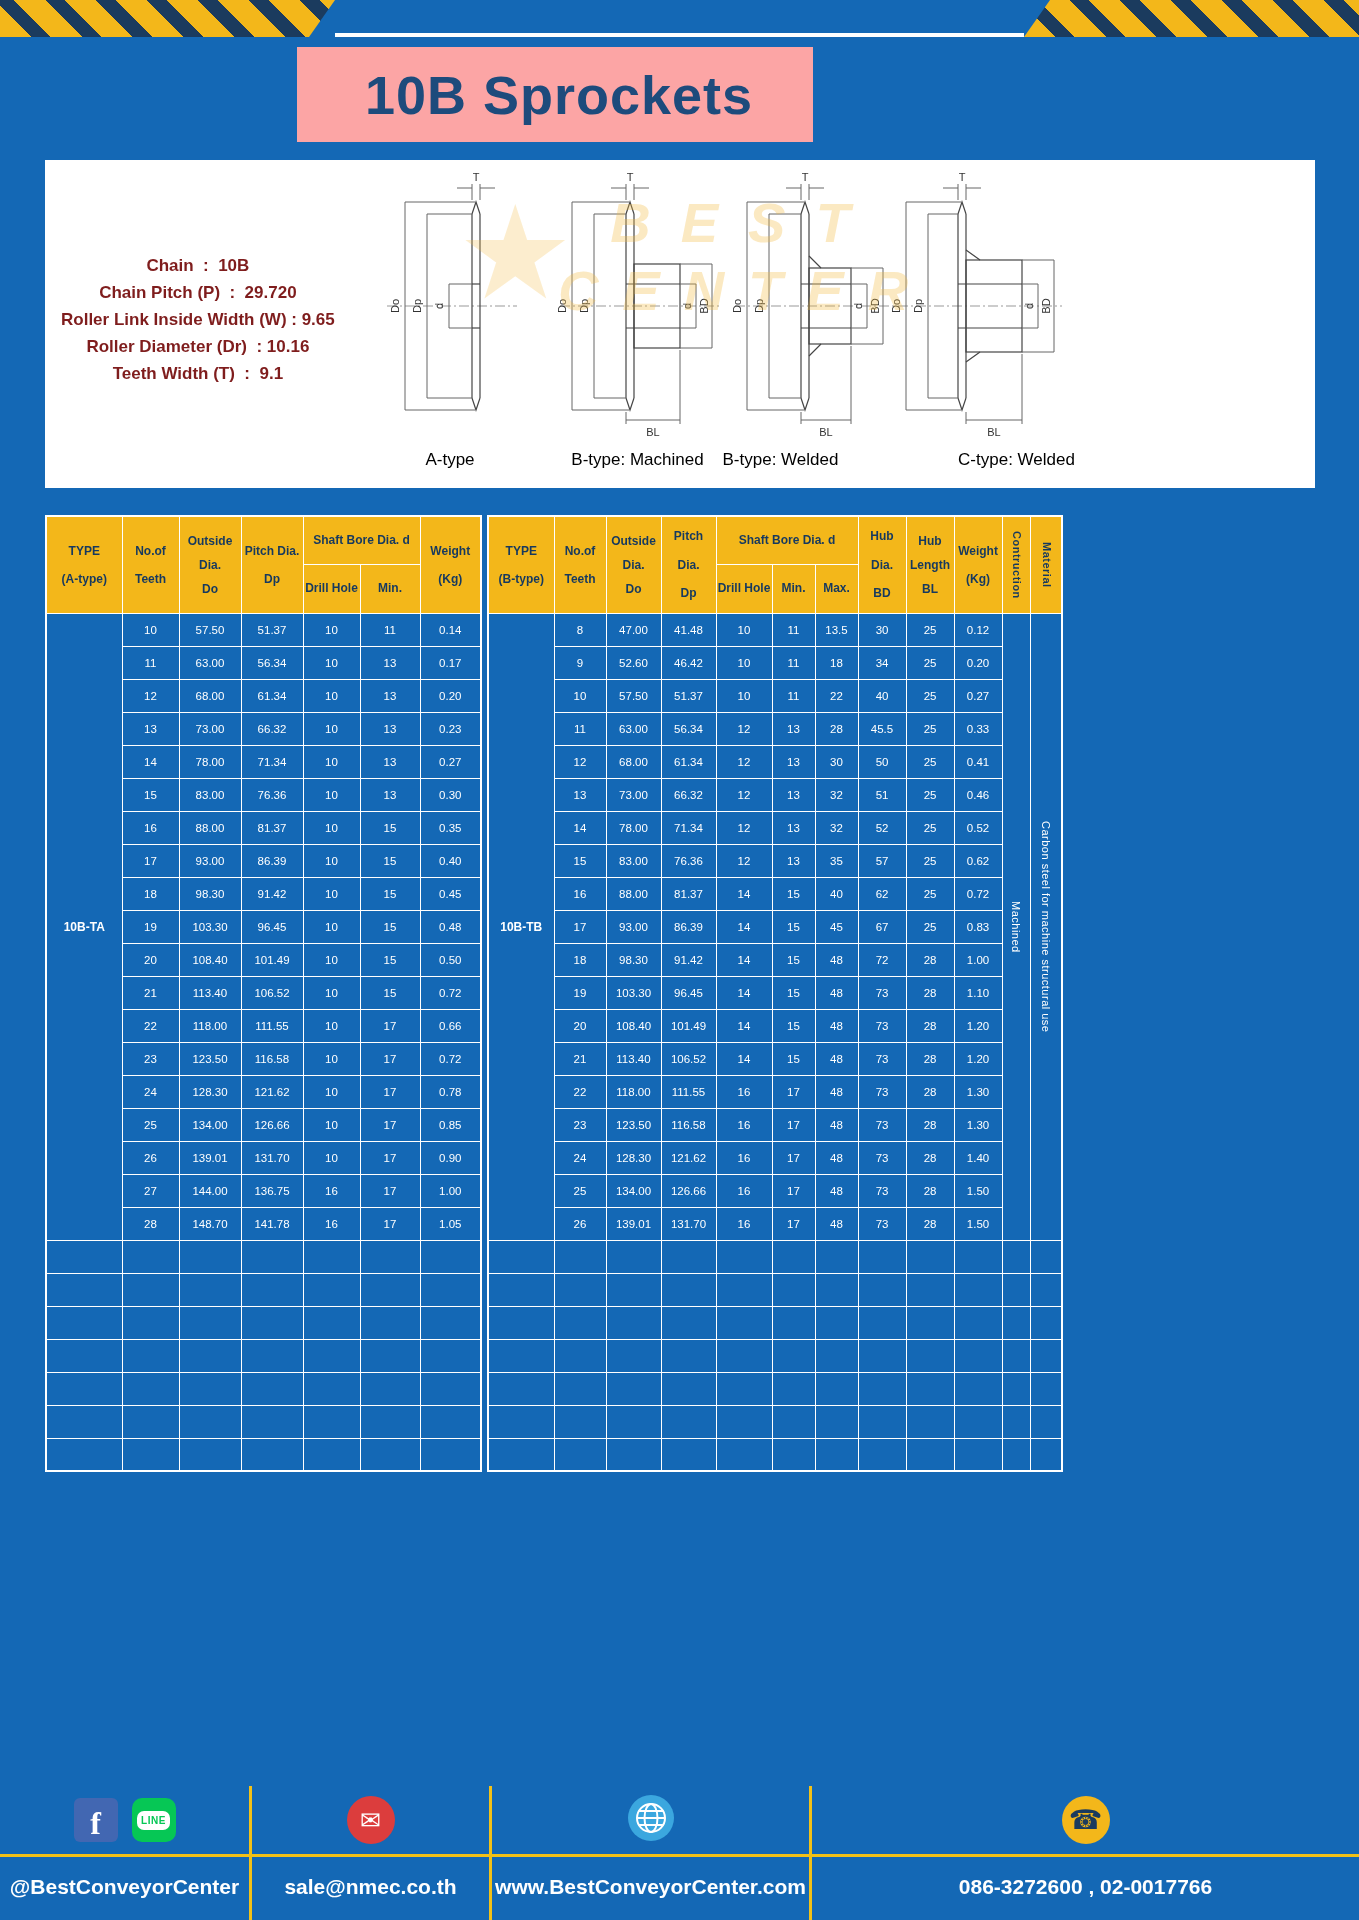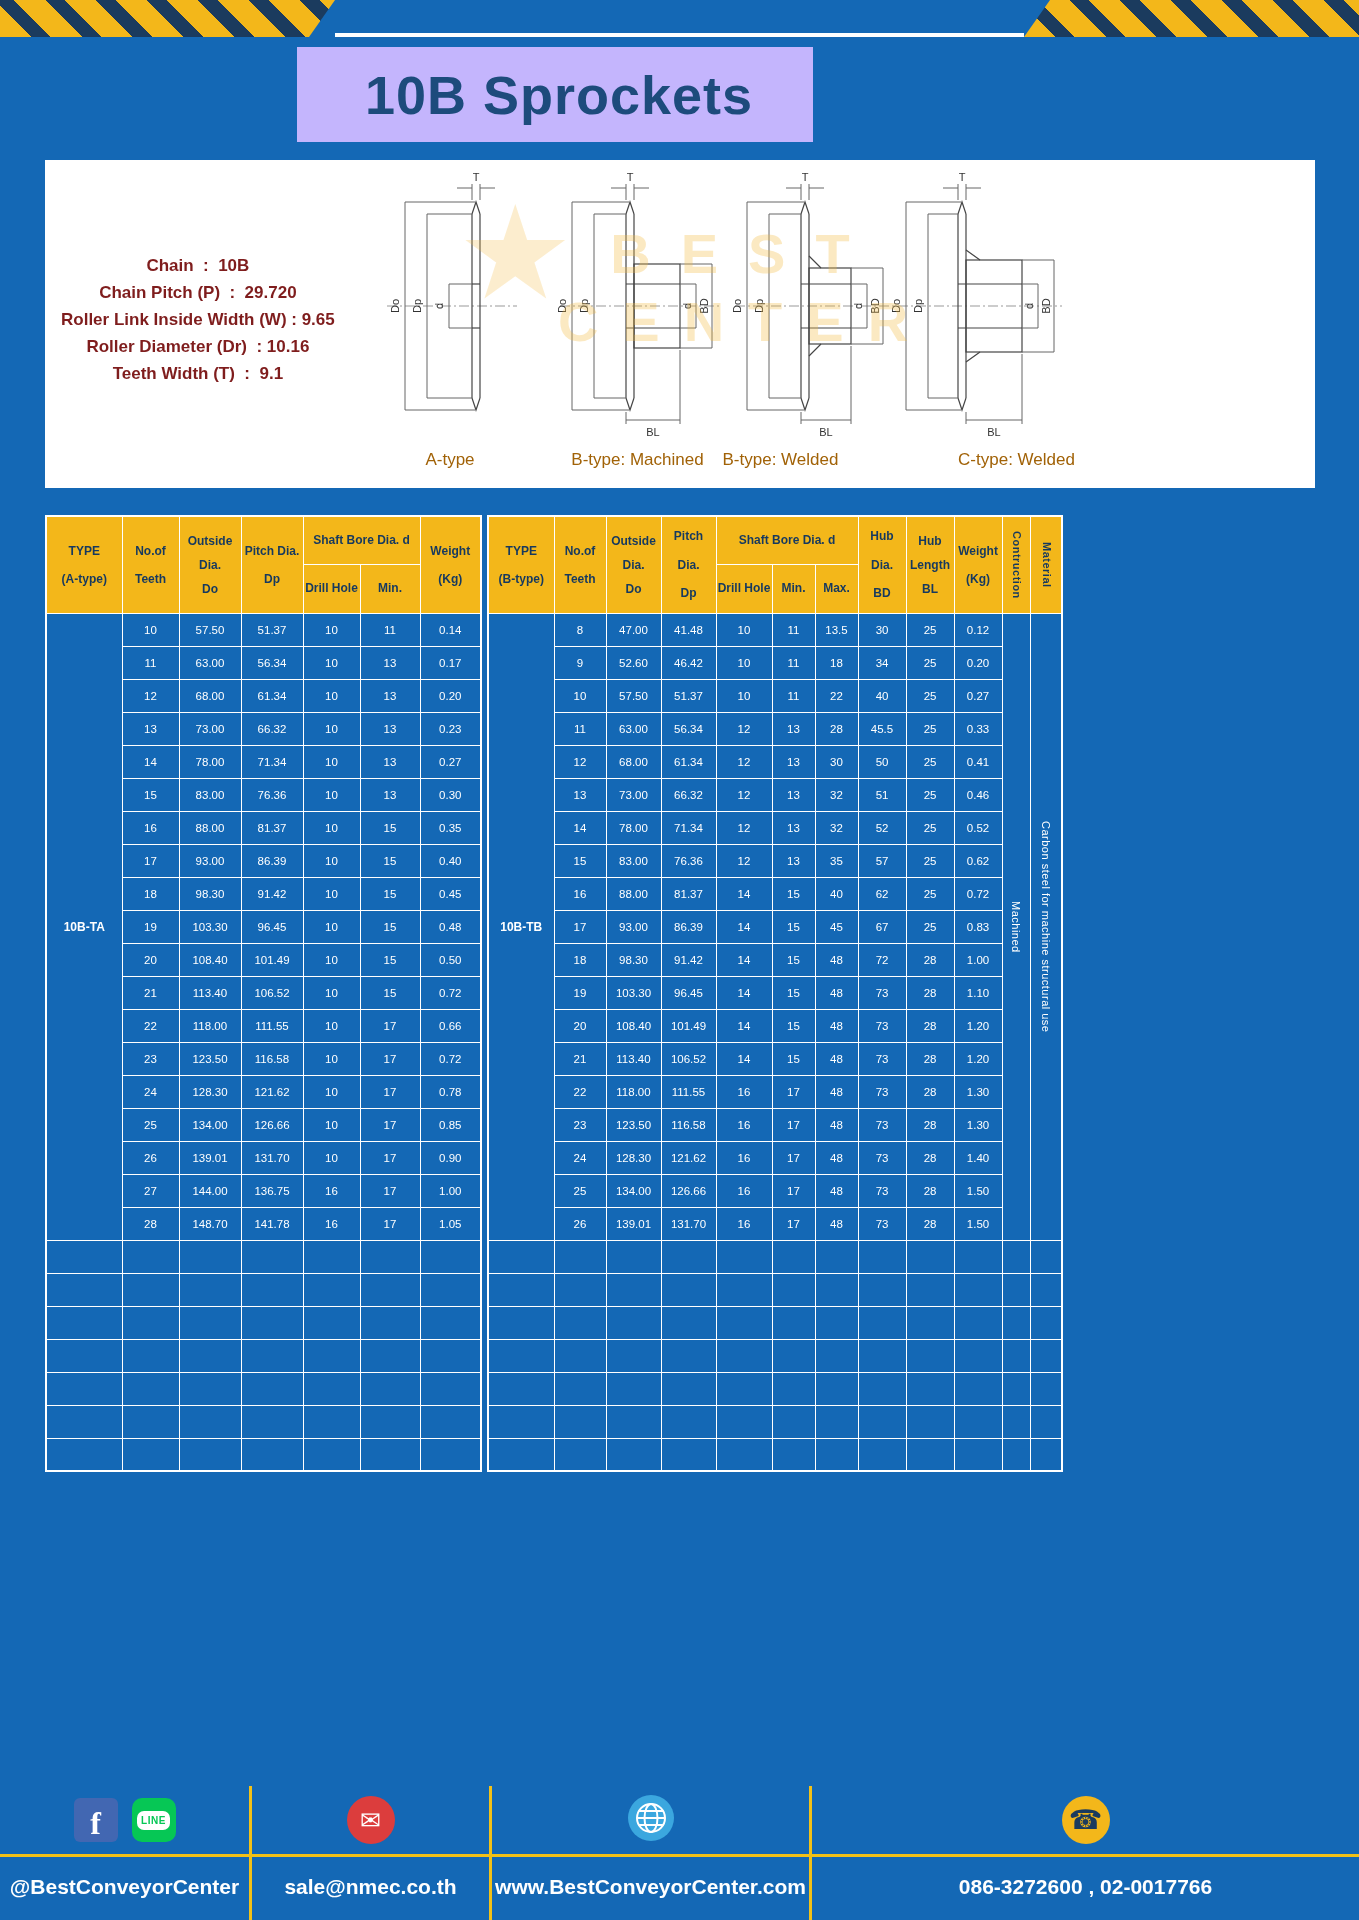--- a/index.html
+++ b/index.html
@@ -10,43 +10,43 @@
 
   
   .stripe { position:absolute; top:0; height:37px; width:335px;
             background:repeating-linear-gradient(45deg,#F3B71A 0 22px,#1B3B5E 22px 36px); }
   .stripe.left  { left:0;  clip-path:polygon(0 0,100% 0,calc(100% - 26px) 100%,0 100%); }
   .stripe.right { right:0; clip-path:polygon(26px 0,100% 0,100% 100%,0 100%); }
   .top-line { position:absolute; top:33px; left:335px; width:689px; height:4px; background:#ffffff; }
 
   
   .title-banner { position:absolute; left:297px; top:47px; width:516px; height:95px;
-                  background:#c4b5fd; display:flex; align-items:center; justify-content:center;padding-left:8px; }
+                  background:#fca5a5; display:flex; align-items:center; justify-content:center;padding-left:8px; }
   .title-banner h1 { font-size:54px; font-weight:bold; color:#1D4B7C; letter-spacing:1px; }
 
   
   .panel { position:absolute; left:45px; top:160px; width:1270px; height:328px; background:#ffffff; }
   .specs { position:absolute; left:16px; top:92px; z-index:3; }
   .spec-line { font-size:17px; font-weight:bold; color:#7f1d1d; line-height:27px; white-space:pre;text-align:center; }
 
-  .watermark { position:absolute; left:400px; top:60px; width:600px; text-align:center;
-               font-weight:bold; color:rgba(244,186,66,0.32); z-index:4; pointer-events:none; }
+  .watermark { position:absolute; left:400px; top:29px; width:600px; text-align:center;
+               font-weight:bold; color:rgba(244,186,66,0.32); z-index:4; pointer-events:none;font-style:italic; }
   .watermark div { font-size:56px; line-height:1.22; }
   .wm1 { letter-spacing:30px; }
   .wm2 { letter-spacing:10px; }
   .wm3 { letter-spacing:24px; }
   .wm-star { position:absolute; left:412px; top:28px; font-size:130px; line-height:1;
              color:rgba(244,186,66,0.26); z-index:4; pointer-events:none; }
 
   .diag { position:absolute; top:10px; z-index:2; }
   .diag .ln { stroke:#454545; stroke-width:1.2; fill:none; }
   .diag .dim-ln { stroke:#666; stroke-width:1; fill:none; }
   .diag .cl { stroke:#999; stroke-width:1; stroke-dasharray:10 3 2 3; }
   .diag text { font-size:11px; fill:#333; }
-  .caption { position:absolute; top:290px; font-size:17px; color:#a16207; text-align:center; z-index:3; }
+  .caption { position:absolute; top:290px; font-size:17px; color:#000000; text-align:center; z-index:3; }
 
   
   .data-table { position:absolute; top:515px; border-collapse:collapse; table-layout:fixed;
                 border:2px solid #ffffff; }
   .data-table th, .data-table td { border:1px solid #ffffff; overflow:hidden; }
   .data-table thead th { background:#F3B71A; color:#16395F; font-size:12px; font-weight:bold;
                          text-align:center; vertical-align:middle; white-space:pre-line;
                          line-height:1.25; padding:1px; }
   .data-table thead tr:first-child  { height:48px; }
   .data-table thead tr:nth-child(2) { height:49px; }

